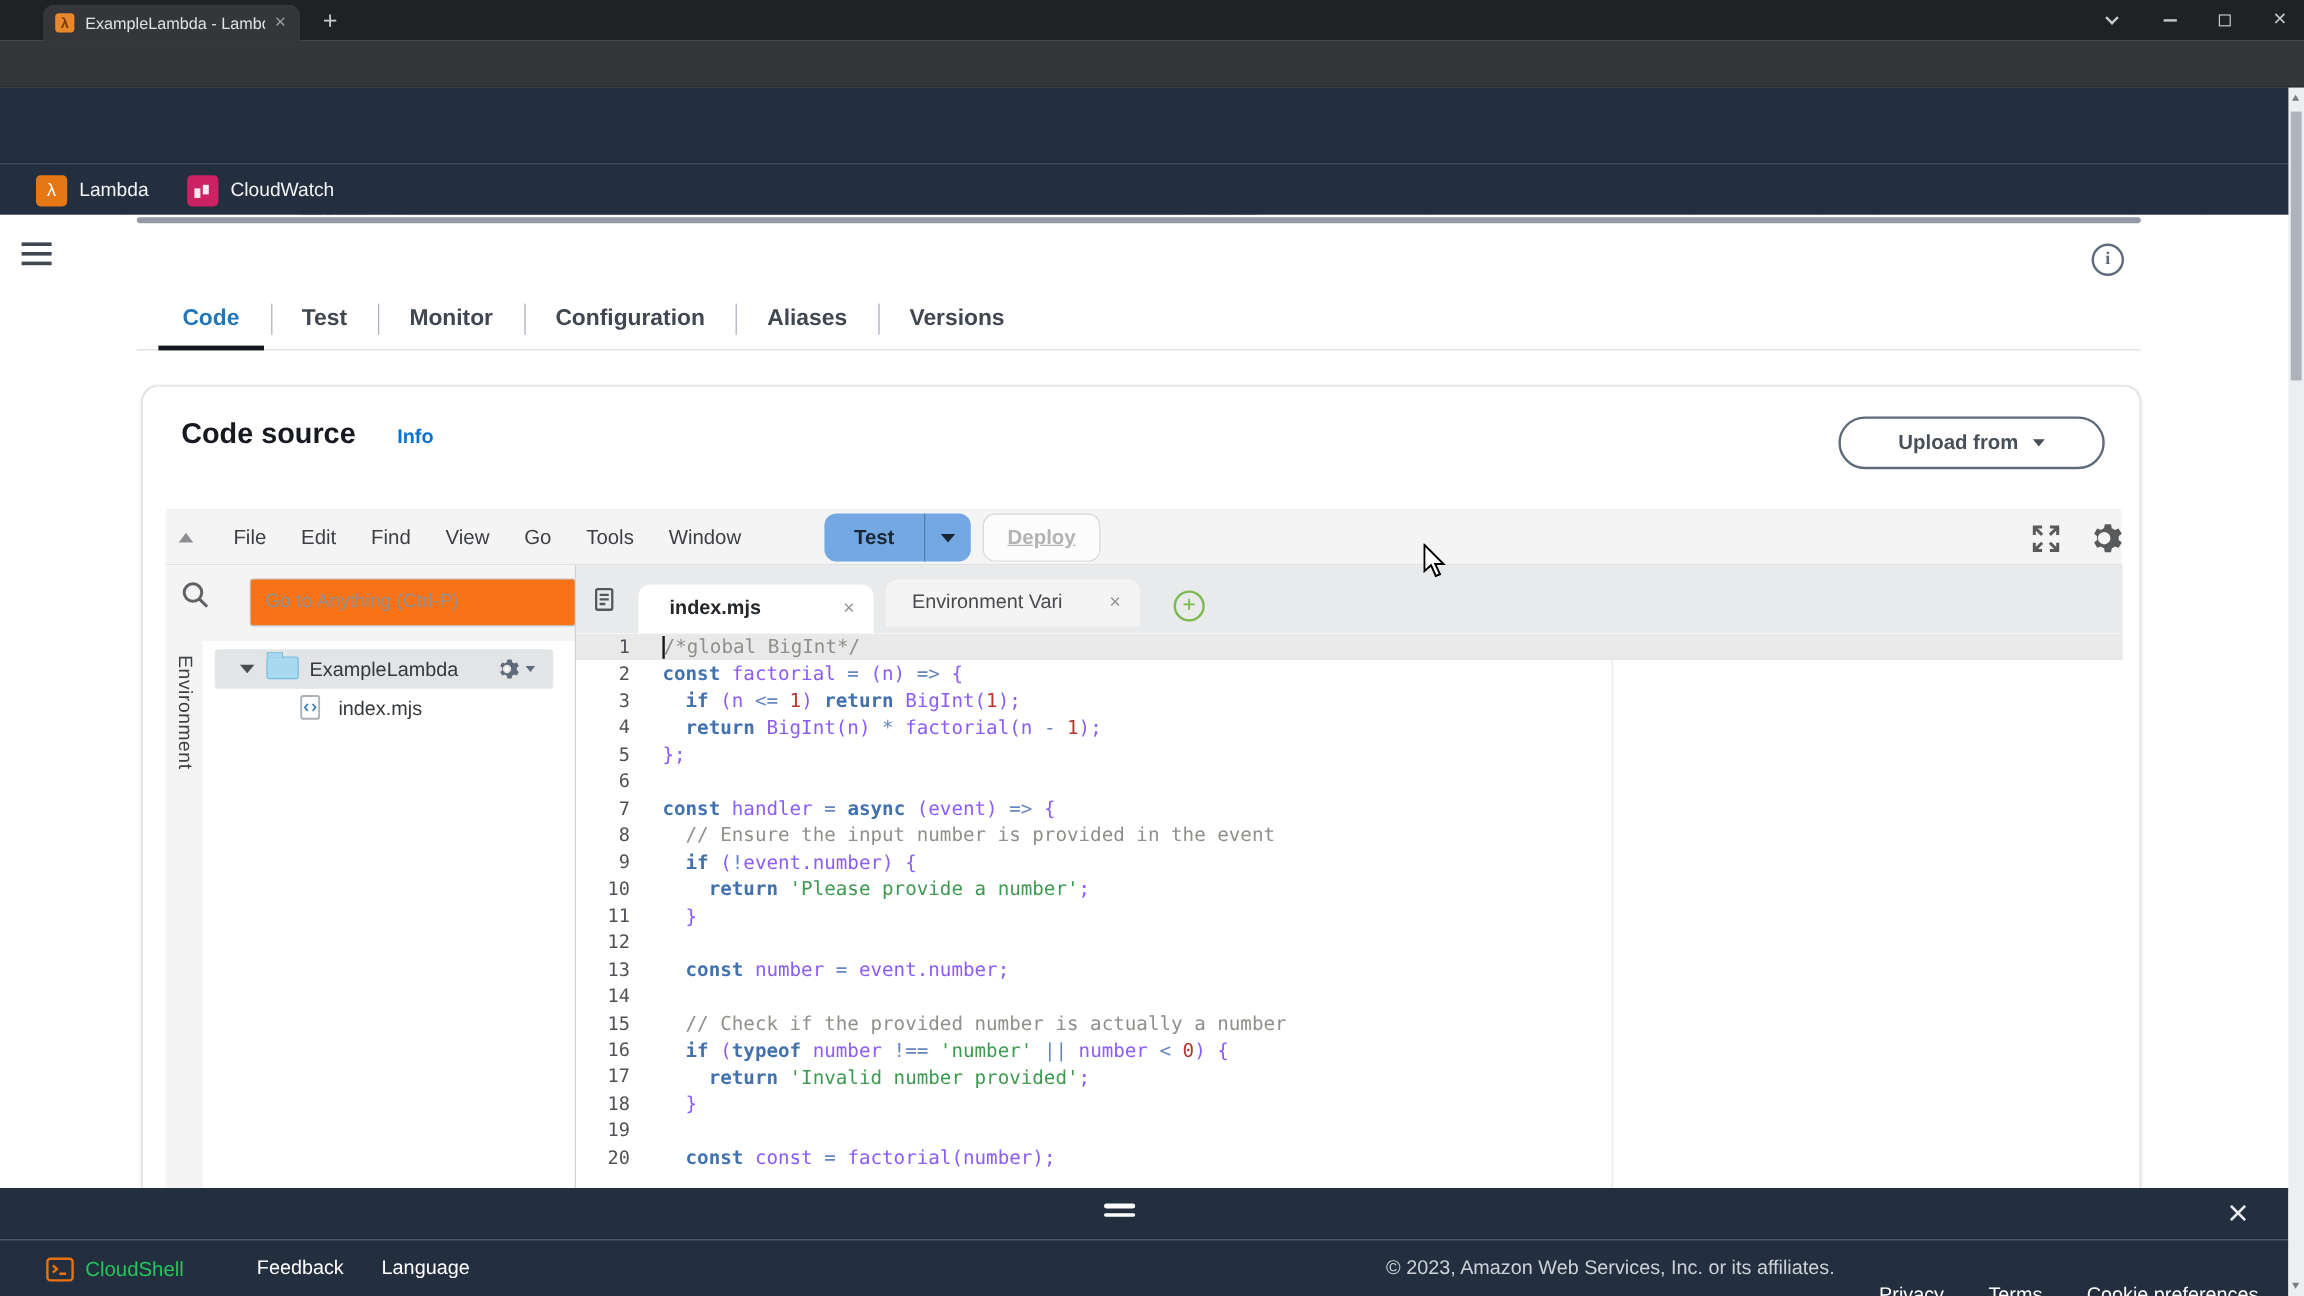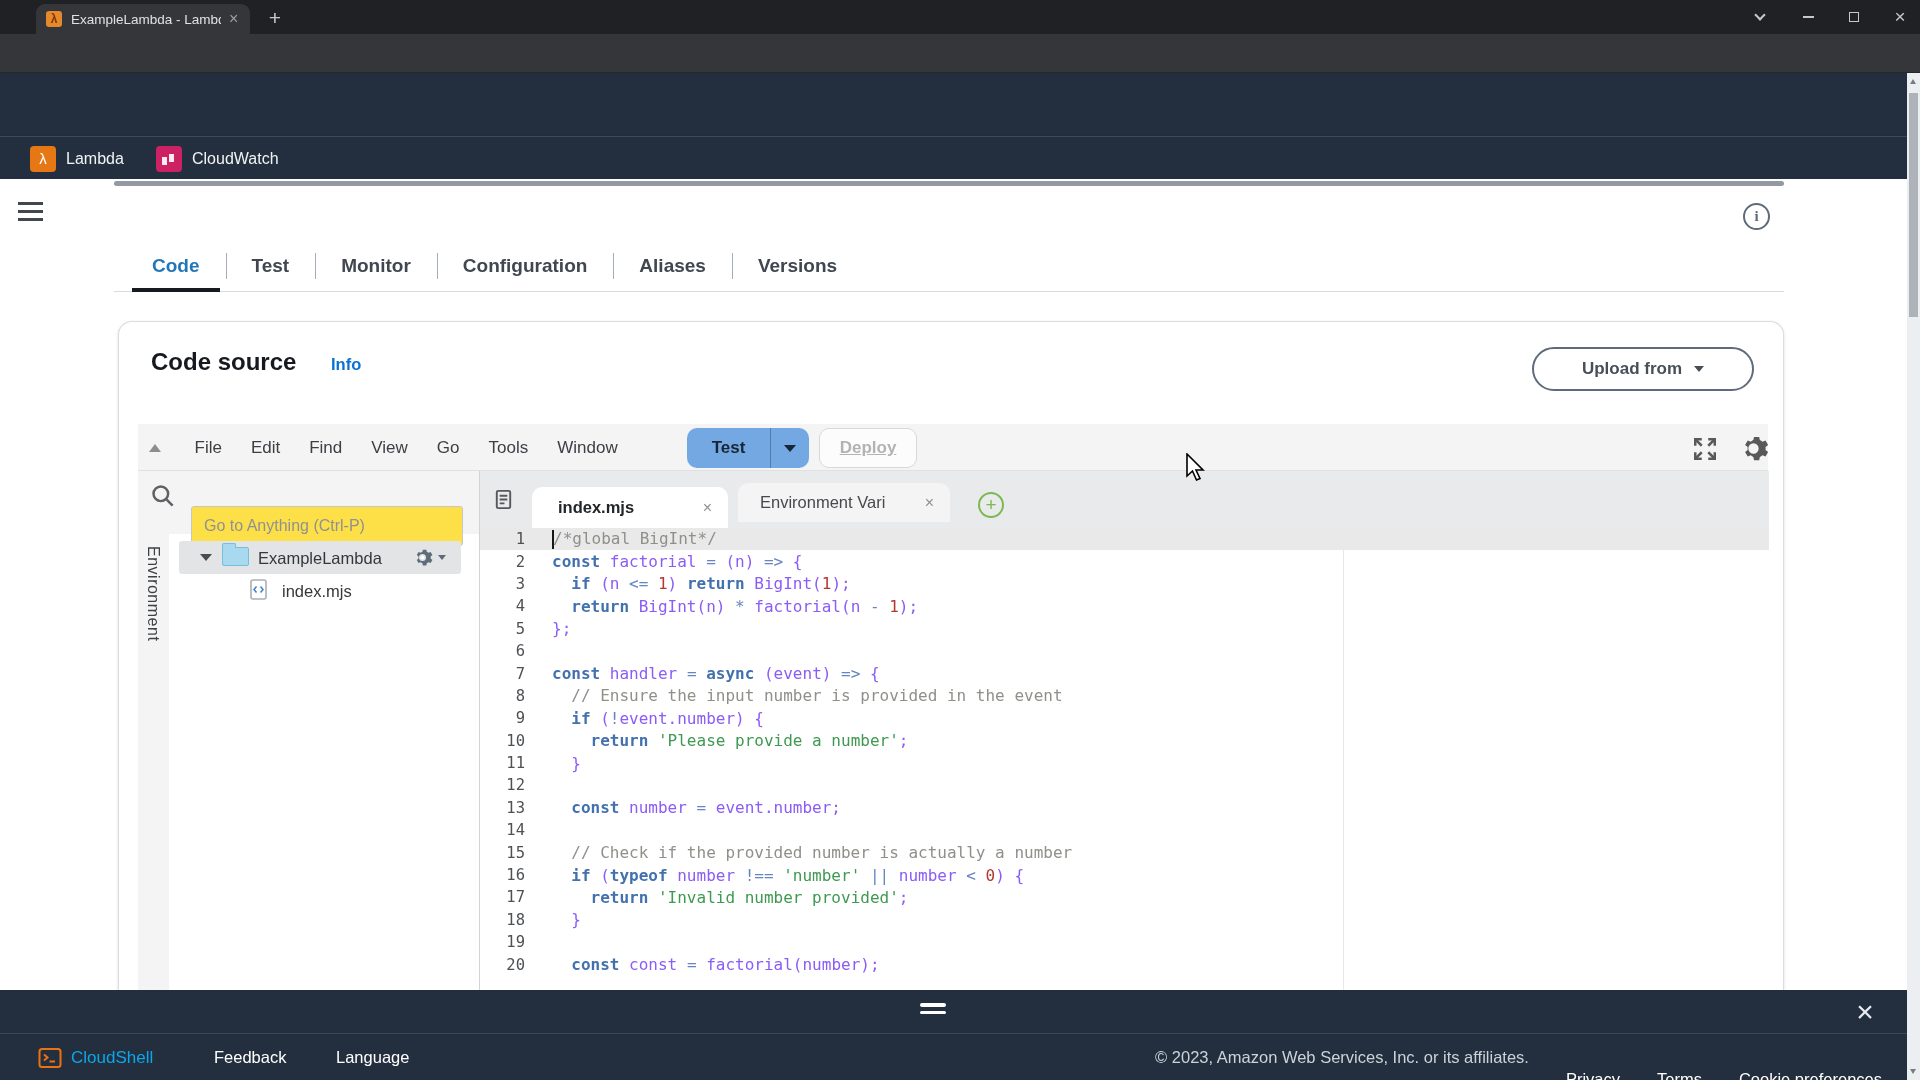--- a/index.html
+++ b/index.html
@@ -80,21 +80,21 @@
   .menu-item { padding:0 14.5px; font-size:17px; color:#3c3f43; }
   #test-btn { left:549px; top:4px; width:122px; height:40px; background:#74a8e2; border-radius:10px; display:flex; }
   #test-btn .main { width:84px; display:flex; align-items:center; justify-content:center; font-size:17px; font-weight:bold; color:#182636; border-right:1px solid rgba(23,43,77,.35); }
   #test-btn .arrow { flex:1; display:flex; align-items:center; justify-content:center; }
   #test-btn .tri-dn { border-top-color:#182636; border-left-width:6px; border-right-width:6px; border-top-width:7px; }
   #deploy-btn { left:681px; top:4px; width:98px; height:40px; background:#fcfcfc; border:1px solid #d8d8d8; border-radius:10px; display:flex; align-items:center; justify-content:center; font-size:17px; font-weight:bold; color:#b3b3b3; font-family:"Liberation Sans",sans-serif;text-decoration:underline; }
   .editor-ico { top:8px; width:33px; height:33px; display:flex; align-items:center; justify-content:center; }
 
   #leftcol { left:0; top:47px; width:341px; height:520px; background:#fff; }
   #search-band { left:0; top:0; width:341px; height:63px; background:#f4f4f5; }
-  #goto-input { left:53px; top:11px; width:272px; height:40px; border:1px solid #c6c6c6; border-radius:3px; background:#fde047; font-size:16px; padding:0 12px; color:#333; outline:none; font-family:"Liberation Sans",sans-serif;margin-top:24px; }
+  #goto-input { left:70px; top:11px; width:272px; height:40px; border:1px solid #c6c6c6; border-radius:3px; background:#f97316; font-size:16px; padding:0 12px; color:#333; outline:none; font-family:"Liberation Sans",sans-serif; }
   #goto-input::placeholder { color:#8f9194; }
   #env-rail { left:0; top:63px; width:31px; height:457px; background:#f4f4f5; }
   #env-label { writing-mode:vertical-rl; font-size:16px; color:#3f4245; position:absolute; left:6px; top:12px; letter-spacing:.5px; }
   #tree-sel { left:41px; top:70px; width:282px; height:33px; background:#e2e4e6; border-radius:3px; }
   #tree-disclosure { left:62px; top:83px; width:0; height:0; border-left:6px solid transparent; border-right:6px solid transparent; border-top:7px solid #4a4d50; }
   #folder-icon { left:84px; top:76px; width:27px; height:19px; background:#a9d9ee; border:1px solid #74bede; border-radius:2px; }
   #folder-icon::before { content:""; position:absolute; left:-1px; top:-5px; width:12px; height:4px; background:#a9d9ee; border:1px solid #74bede; border-bottom:none; border-radius:2px 2px 0 0; }
   #folder-label { left:120px; top:78px; font-size:16.5px; color:#35383b; }
   #tree-gear { left:274px; top:76px; width:21px; height:21px; }
   #tree-gear-tri { left:300px; top:84px; width:0; height:0; border-left:4.5px solid transparent; border-right:4.5px solid transparent; border-top:5.5px solid #5f6b7a; }
@@ -123,21 +123,21 @@
   .tk-k { color:#4271ae;font-weight:bold; } .tk-c { color:#8f908a; } .tk-s { color:#3d9a50; }
   .tk-n { color:#b5372f; } .tk-o { color:#6786c0; } .tk-p { color:#8b5cf6; }
 
   
   #cs-head { left:0; top:990px; width:1907px; height:43px; background:#232f3e; }
   #cs-handle { left:920px; top:13px; width:26px; }
   #cs-handle span { display:block; width:26px; height:3.5px; background:#fff; border-radius:2px; margin-bottom:4px; }
   #cs-close { left:1845px; top:2px; width:40px; height:40px; color:#e9edf1; font-size:30px; font-weight:300; display:flex; align-items:center; justify-content:center; }
   #footer { left:0; top:1033px; width:1907px; height:47px; background:#232f3e; border-top:1px solid #3a4759; }
   .foot-item { position:absolute; top:0; height:47px; display:flex; align-items:center; gap:9px; color:#fff; font-size:16.5px; }
-  #cs-label { color:#0ea5e9; font-size:17px; }
+  #cs-label { color:#22c55e; font-size:17px; }
   #footer-right { position:absolute; right:25px; top:0; height:47px; display:flex; align-items:center; gap:37px; }
   #copyright { color:#ccd2d8; font-size:16.5px; }
   .footer-link { color:#fff; font-size:16.5px; }
 
   
   #pg-scroll { left:1907px; top:73px; width:13px; height:1007px; background:#eceff1; }
   #pg-thumb { position:absolute; left:2px; top:20px; width:9px; height:224px; background:#aeb3ba; }
   .sb-arrow { position:absolute; left:3px; width:0; height:0; border-left:3.5px solid transparent; border-right:3.5px solid transparent; }
   #sb-up { top:6px; border-bottom:5px solid #787c81; }
   #sb-dn { bottom:6px; border-top:5px solid #787c81; }
@@ -498,21 +498,21 @@
   <div class="abs" id="footer">
     <div class="foot-item" style="left:38px;">
       <svg width="24" height="22" viewBox="0 0 24 22" fill="none" stroke="#ec7211" stroke-width="2">
           <rect x="1.5" y="2" width="21" height="18" rx="2.5"></rect>
           <path d="M6 7.5l3.5 3L6 13.5"></path>
           <line x1="11.5" y1="14.5" x2="17" y2="14.5"></line>
         </svg>
       <span id="cs-label">CloudShell</span>
     </div>
     <div class="foot-item" style="left:214px;">Feedback</div>
-    <div class="foot-item" style="left:336px;text-align:right;">Language</div>
+    <div class="foot-item" style="left:318px;text-align:right;">Language</div>
     <div id="footer-right">
       <span id="copyright">© 2023, Amazon Web Services, Inc. or its affiliates.</span>
       <span id="footer-links" style="display:flex;gap:37px;margin-top:44px;">
           <span class="footer-link">Privacy</span>
           <span class="footer-link">Terms</span>
           <span class="footer-link">Cookie preferences</span>
         </span>
     </div>
   </div>
 

